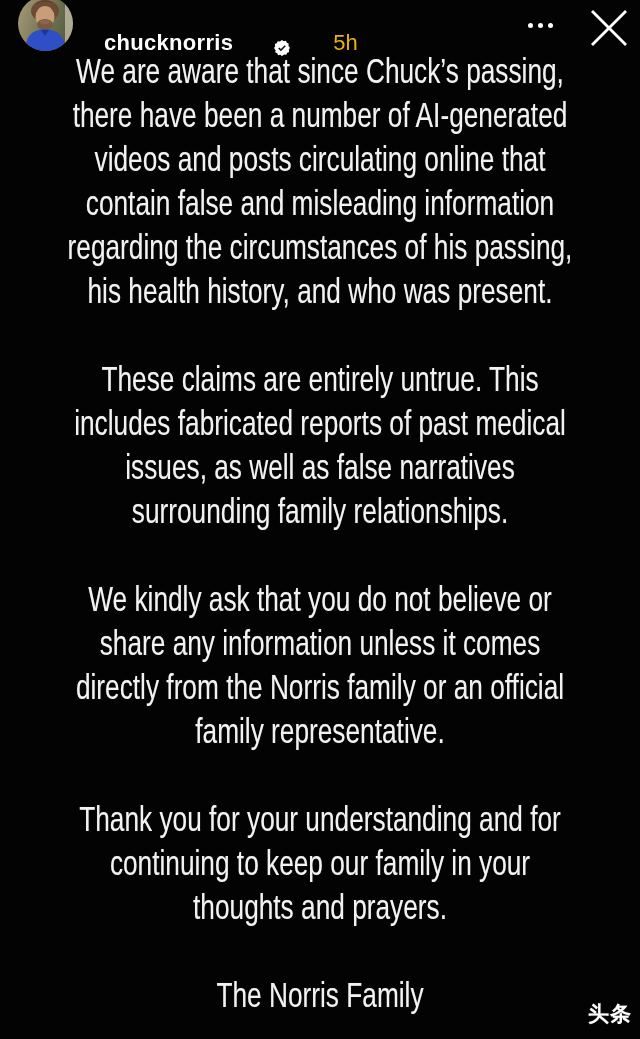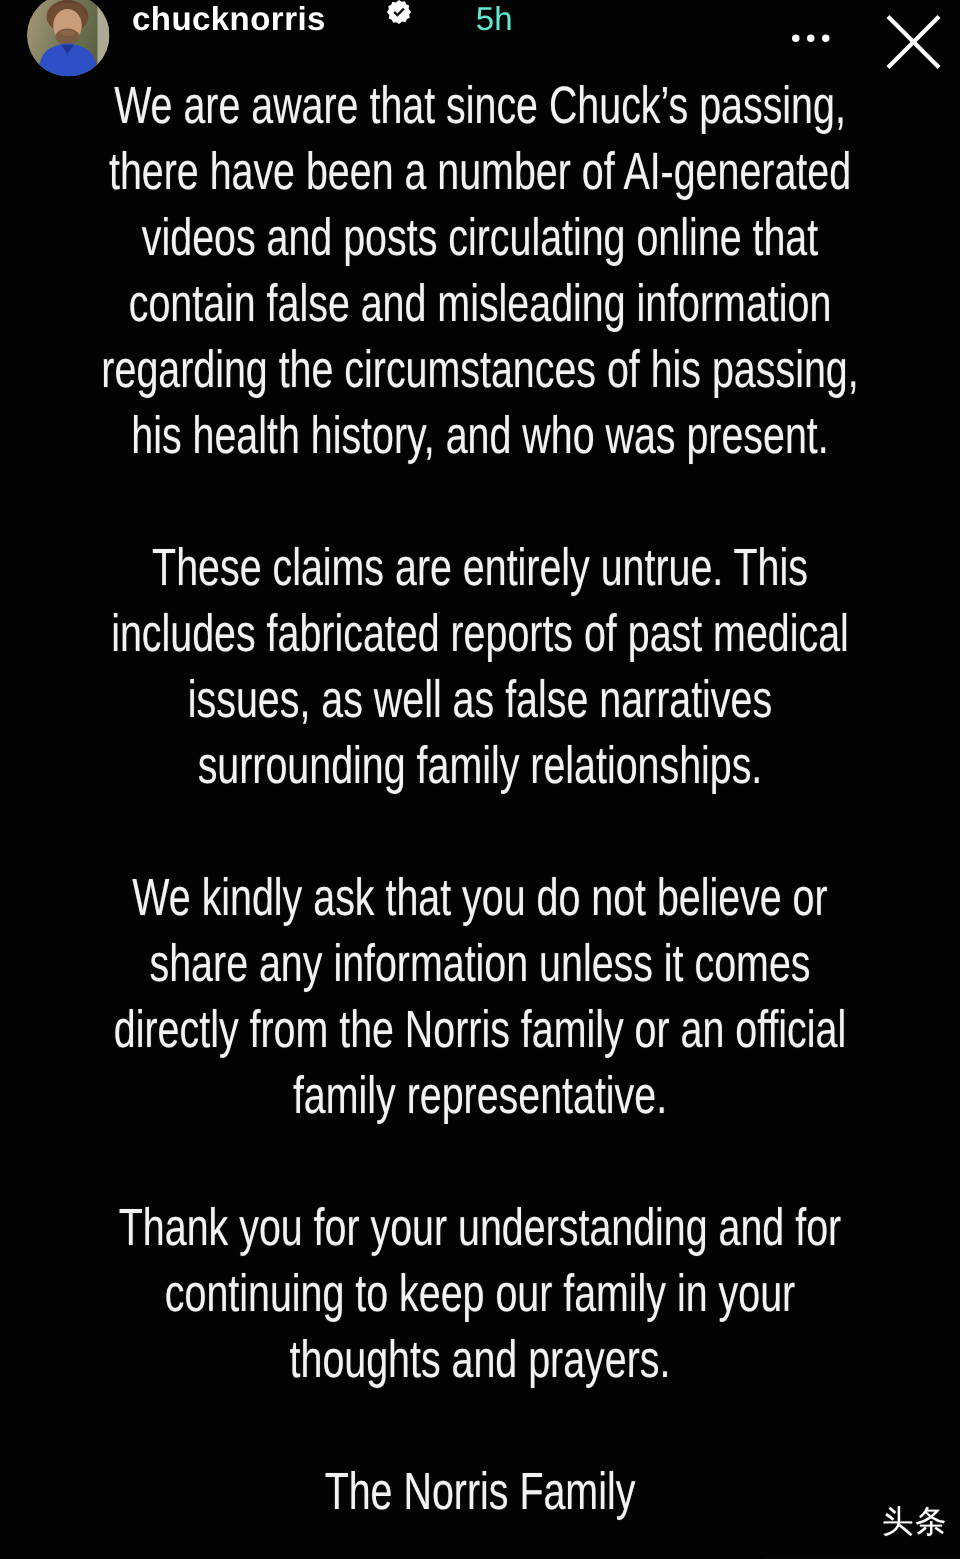--- a/index.html
+++ b/index.html
@@ -26,43 +26,43 @@
     top: -4px;
     width: 55px;
     height: 55px;
     border-radius: 50%;
     overflow: hidden;
     cursor: pointer;
   }
   .avatar svg { display: block; }
   .user-row {
     position: absolute;
-    left: 88px;
+    left: 104px;
     top: 0;
     height: 56px;
     display: flex;
-    align-items: flex-start;
+    align-items: flex-end;
     gap: 32px;
   }
   .username {
     color: #ffffff;
     font-weight: 700;
     font-size: 22px;
     letter-spacing: 0.3px;
     cursor: pointer;
   }
   .badge {
     margin-left: 9px;
     width: 16px;
     height: 16px;
     display: inline-flex;
   }
   .timestamp {
     margin-left: 11px;
-    color: #5eead4;
+    color: #eab308;
     font-size: 22px;
     font-weight: 400;
   }
   .more-btn {
     position: absolute;
     right: 80px;
     top: 12px;
     width: 40px;
     height: 26px;
     background: none;
@@ -117,21 +117,21 @@
     position: absolute;
     right: 8px;
     bottom: 11px;
     color: #ffffff;
     font-size: 21px;
     display: flex;
     align-items: center;
     gap: 7px;
     text-shadow: 0 0 1px rgba(255,255,255,0.4);
   }
-  .watermark .brand { font-weight: 400; letter-spacing: 1px; }
+  .watermark .brand { font-weight: 700; letter-spacing: 1px; }
   .watermark .handle { font-weight: 500; }
 </style>
 </head>
 <body>
 
 <div class="screen">
 
   <div class="header">
 
     <div class="avatar">

